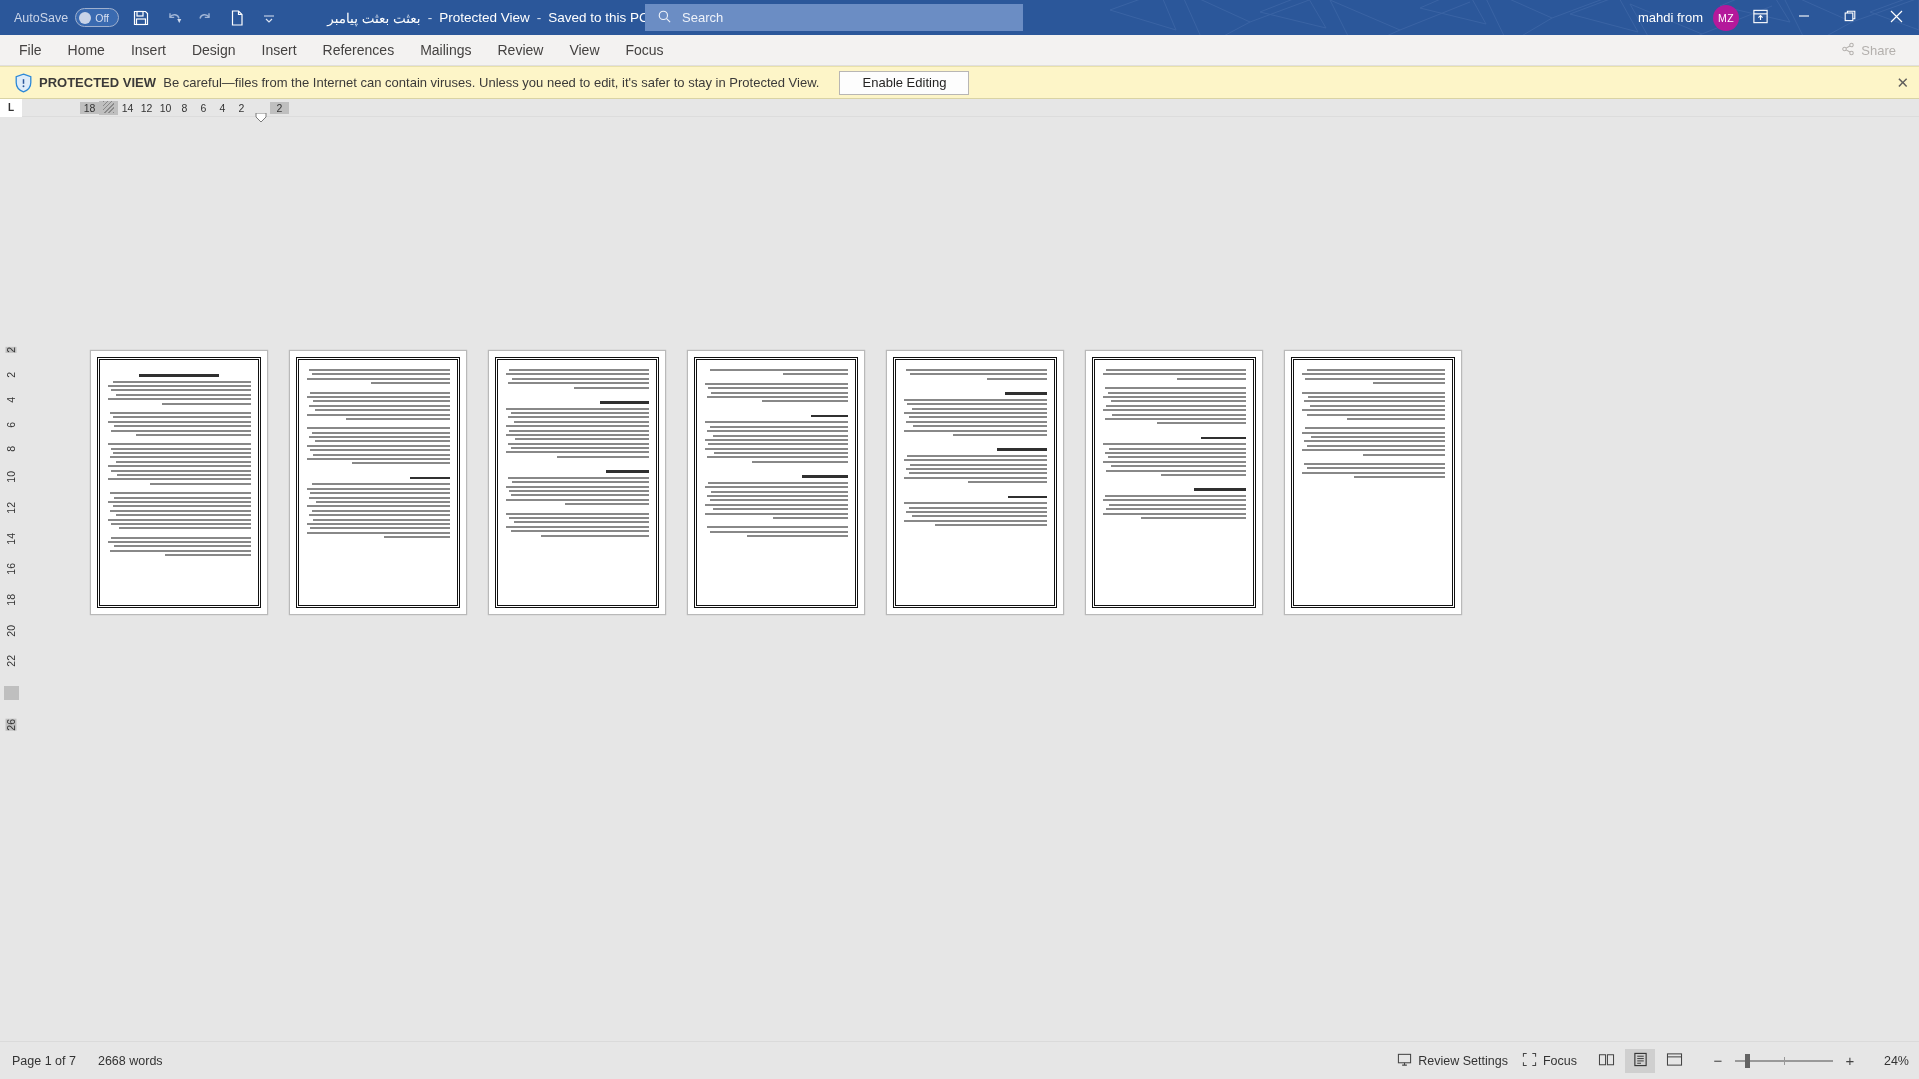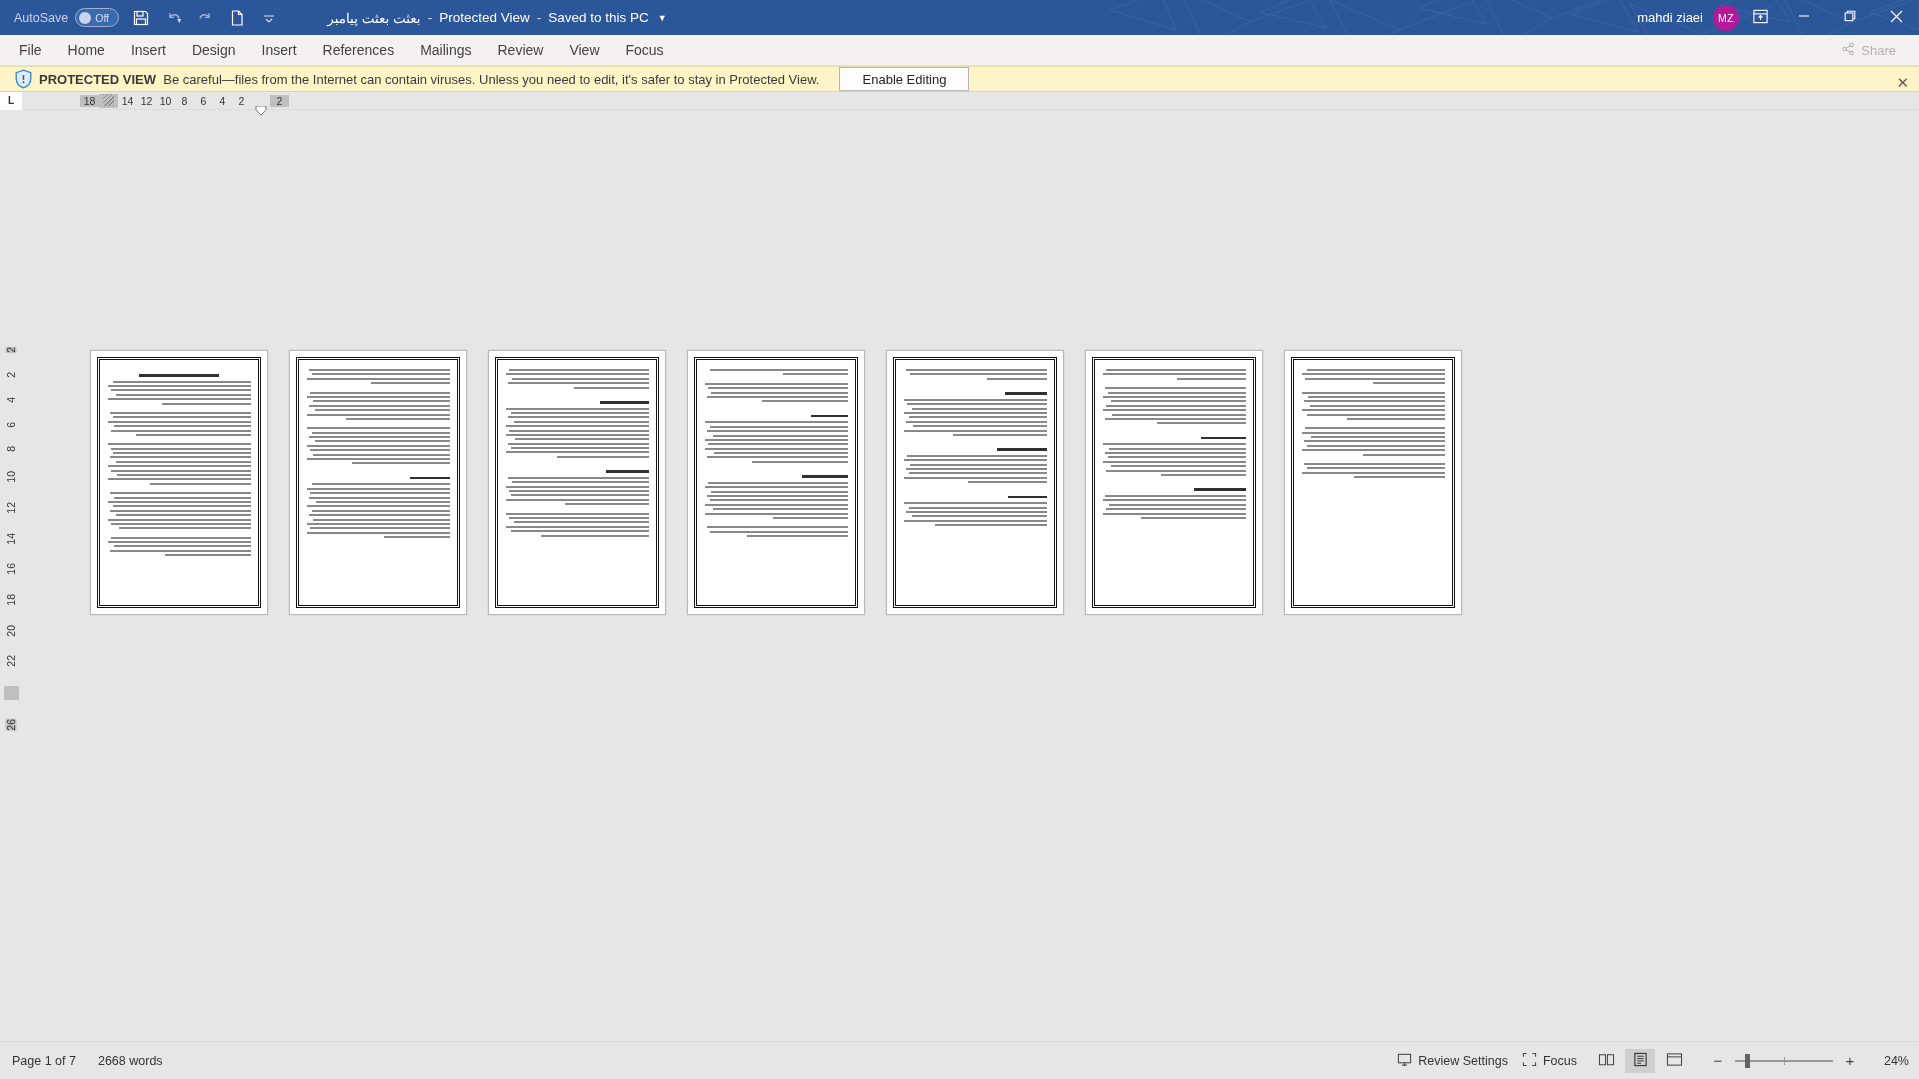--- a/index.html
+++ b/index.html
@@ -96,21 +96,21 @@
   .share-btn {
     position:absolute; right:10px; top:3px;
     height:25px; padding:0 12px;
     display:flex; align-items:center; gap:6px;
     font-size:13px; color:#b3b0ad;
     border:1px solid transparent;
   }
 
   
   .pvbar {
-    height:26px; background:#fdf5c8;
+    height:33px; background:#fdf5c8;
     border-top:1px solid #e8e1ab;
     border-bottom:1px solid #d9d3a5;
     display:flex; align-items:center; position:relative;
     padding-left:10px;
     text-align:right;
   }
   .pv-icon { width:26px; display:flex; align-items:center; justify-content:center; }
   .pv-text { font-size:13px; color:#3b3a39; margin-left:3px; white-space:nowrap; }
   .pv-text b { font-weight:bold; }
   .pv-enable {
@@ -325,23 +325,32 @@
 
   <div class="tb-title">
     <span class="rtl">بعثت بعثت پیامبر</span>
     <span class="sep">-</span>
     <span>Protected View</span>
     <span class="sep">-</span>
     <span>Saved to this PC</span>
     <span class="caret">▼</span>
   </div>
 
+  <div class="searchbox">
+    <span>
+      <svg width="15" height="15" viewBox="0 0 16 16">
+          <circle cx="6.8" cy="6.8" r="4.4" fill="none" stroke="#eef2f9" stroke-width="1.2"></circle>
+          <path d="M10.2 10.2 L14 14" stroke="#eef2f9" stroke-width="1.2"></path>
+        </svg>
+    </span>
+    <span class="ph">Search</span>
+  </div>
 
   <div class="tb-right">
-    <span class="account-name">mahdi ziaei</span>
+    <span class="account-name">mahdi from</span>
     <span class="avatar">MZ</span>
     <span class="ribbon-display">
       <span>
         <svg width="17" height="17" viewBox="0 0 18 18">
             <rect x="2" y="2.5" width="14" height="13" fill="none" stroke="#fff" stroke-width="1.2"></rect>
             <path d="M2 6.2h14" stroke="#fff" stroke-width="1.2"></path>
             <path d="M9 12.6V8.4M6.8 10.2L9 8l2.2 2.2" fill="none" stroke="#fff" stroke-width="1.2"></path>
           </svg>
       </span>
     </span>

